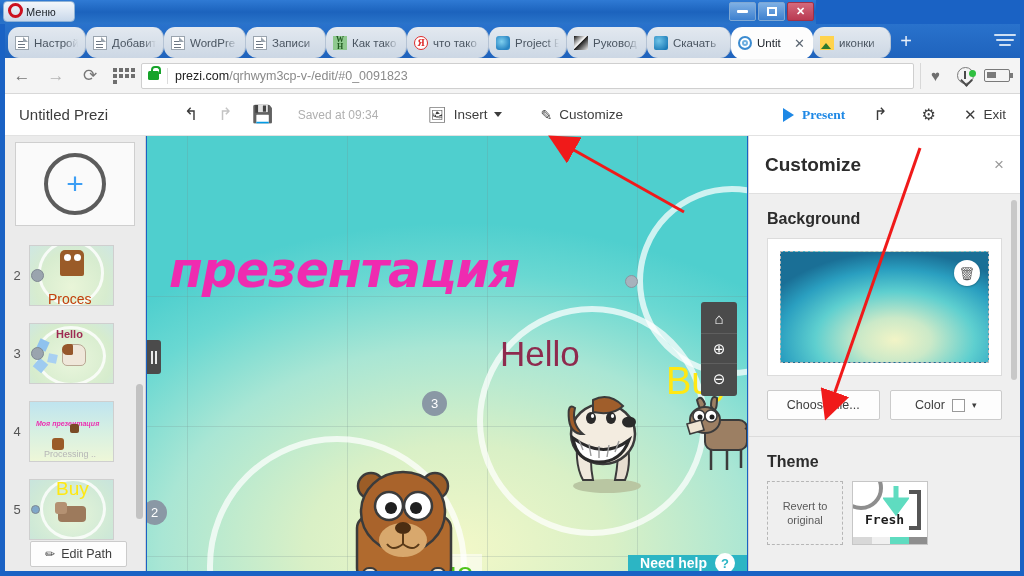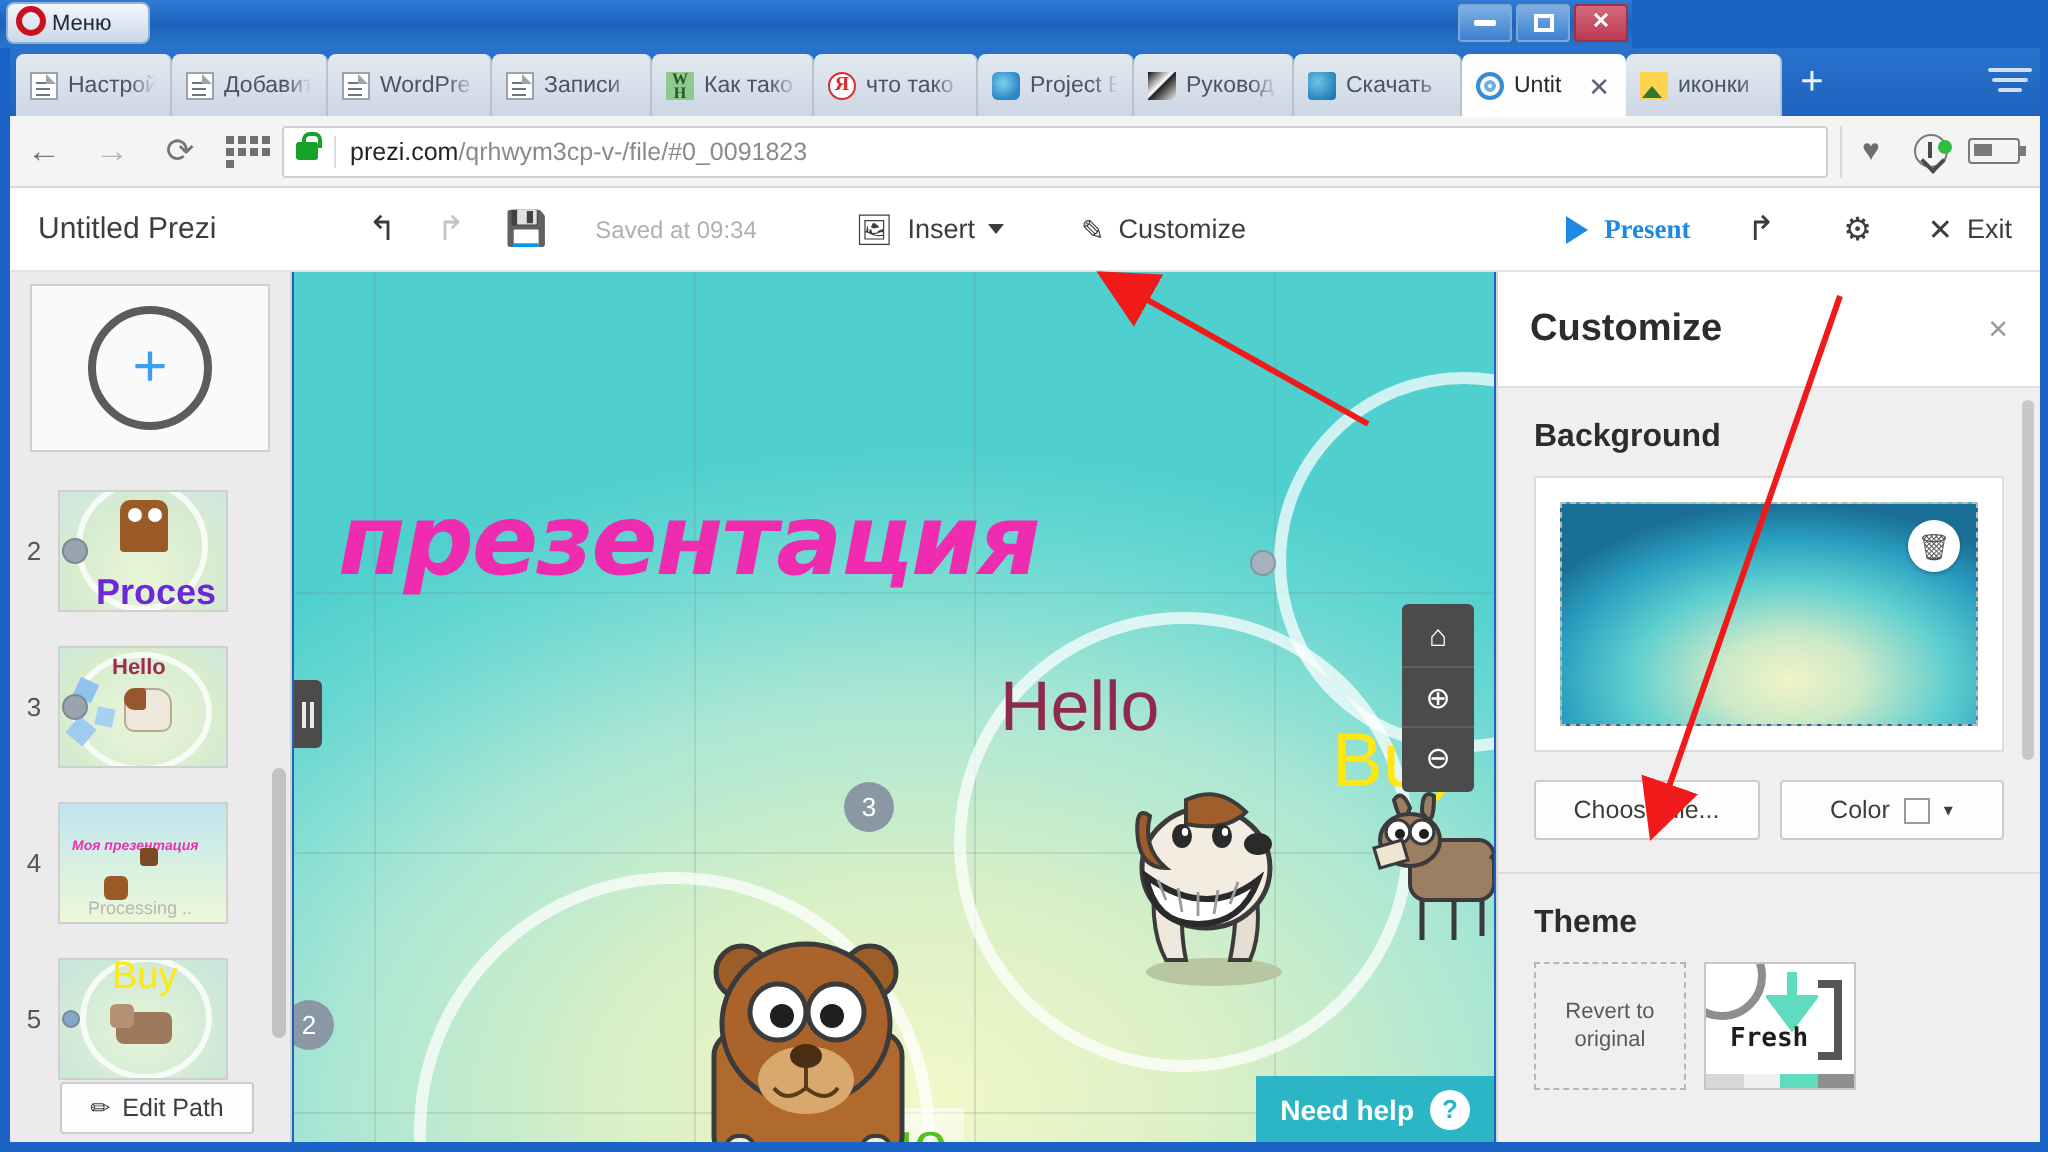--- a/index.html
+++ b/index.html
@@ -43,20 +43,21 @@
     position: absolute; left: 0; top: 24px; width: 1024px; height: 34px;
     background: linear-gradient(180deg,#2972cc 0%, #1f63bd 100%);
   }
   .tab {
     position: absolute; top: 3px; height: 31px;
     background: linear-gradient(180deg,#e3e9f0 0%, #ccd7e4 100%);
     border-top-left-radius: 4px; border-top-right-radius: 4px;
     display: flex; align-items: center; gap: 5px; padding: 0 7px;
     font-size: 11.5px; color: #4a5561; overflow: hidden; white-space: nowrap;
     border-right: 1px solid #b5c3d4;
+    border-radius: 11px;
   }
   .tab.active {
     background: #fdfdfd; color: #20262e; z-index: 5; border-right: none;
     height: 32px; top: 3px;
   }
   .tab .label {
     overflow: hidden; text-overflow: clip; flex: 1;
     -webkit-mask-image: linear-gradient(90deg, #000 70%, transparent 100%);
     mask-image: linear-gradient(90deg,#000 70%, transparent 100%);
   }
@@ -235,21 +236,21 @@
   .zoomctl {
     position:absolute; right: 10px; top: 166px; width: 36px;
     background:#4b4b4b; border-radius:3px; padding: 2px 0;
   }
   .zoomctl div {
     height: 30px; display:flex;align-items:center;justify-content:center;
     color:#fff; font-size:15px; border-bottom:1px solid #5f5f5f;
   }
   .zoomctl div:last-child{border-bottom:none;}
   .needhelp {
-    position:absolute; right: 0px; bottom: 0px; height: 33px;
+    position:absolute; right: 0px; bottom: 0px; height: 16px;
     background:#2cb5c4; color:#fff; font-weight:bold; font-size:14px;
     display:flex;align-items:center;gap:8px; padding: 0 12px;
   }
   .q-circle { width:20px;height:20px;border-radius:50%;background:#fff;color:#2cb5c4;
     display:flex;align-items:center;justify-content:center;font-size:13px;font-weight:bold;}
 
   
   .panel {
     position: absolute; left: 748px; top: 136px; width: 272px; height: 435px;
     background: #efefef; border-left: 1px solid #d4d4d4; overflow: hidden;
@@ -383,21 +384,21 @@
         <span></span>
         <span></span>
         <span></span>
         <span></span>
         <span></span>
     </div>
     <div class="urlbox">
       <span class="lock"></span>
       <span class="url-sep"></span>
       <span class="url-host">prezi.com</span>
-      <span class="url-path">/qrhwym3cp-v-/file/#0_0091823</span>
+      <span class="url-path">/qrhwym3cp-v-/edit/#0_0091823</span>
     </div>
     <div class="heart">♥</div>
     <div class="dl-icon">
       <div class="dl-circle"></div>
         <span class="dl-dot"></span>
     </div>
     <div class="battery">
         <i></i>
       </div>
   </div>
@@ -441,21 +442,21 @@
 
       <div class="slide-row" style="top:-16px;position:absolute;width:141px">
         <span class="slide-num">2</span>
         <span class="dot-badge"></span>
         <span class="thumb">
           <span class="t-bg t2"></span>
           <span class="t-ring" style="left:8px;top:-6px;width:66px;height:66px"></span>
           <span style="position:absolute;left:30px;top:4px;width:24px;height:26px;background:#9a5b28;border-radius:5px 5px 2px 2px"></span>
           <span style="position:absolute;left:34px;top:8px;width:7px;height:7px;background:#fff;border-radius:50%"></span>
           <span style="position:absolute;left:44px;top:8px;width:7px;height:7px;background:#fff;border-radius:50%"></span>
-          <span style="position:absolute;left:18px;bottom:-2px;font-size:18px;color:#6d28d9;font-weight:bold">Proces</span>
+          <span style="position:absolute;left:18px;bottom:-2px;font-size:14px;color:#c2410c;font-weight:normal">Proces</span>
         </span>
       </div>
 
       <div class="slide-row" style="top:62px;position:absolute;width:141px">
         <span class="slide-num">3</span>
         <span class="dot-badge"></span>
         <span class="thumb">
           <span class="t-bg t3"></span>
           <span class="t-ring" style="left:6px;top:2px;width:70px;height:60px"></span>
           <span style="position:absolute;left:26px;top:4px;font-size:11px;color:#9e2b52;font-weight:600">Hello</span>

